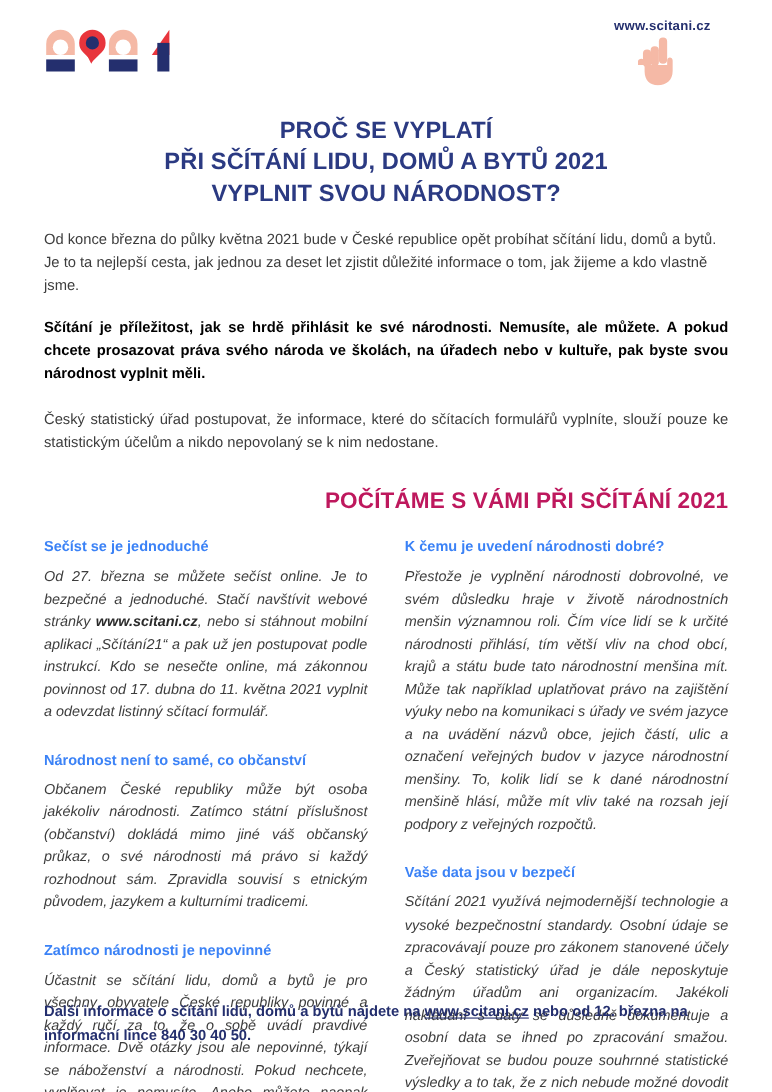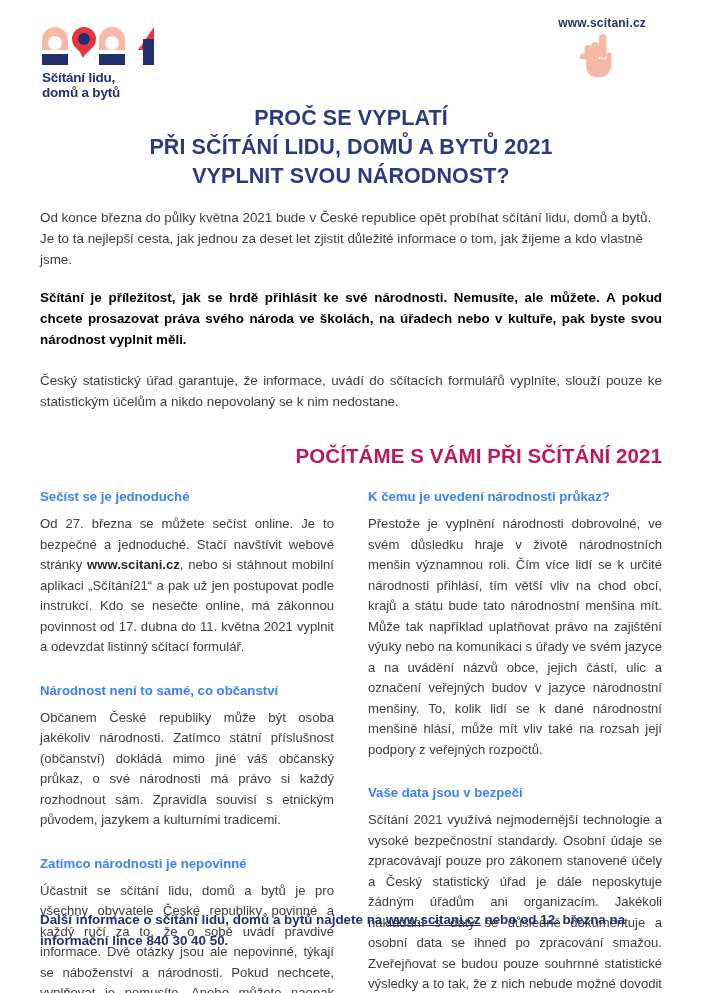--- a/index.html
+++ b/index.html
@@ -194,20 +194,21 @@
     line-height: 18px;
     margin-bottom: 8px;
   }
   .block { margin-bottom: 24px; }
   .block:last-child { margin-bottom: 0; }
   .col p {
     font-size: 13.1px;
     line-height: 20.5px;
     text-align: justify;
     color: #3d3d3d;
+    font-style: italic;
   }
   b.strong { font-weight: bold; color: #2b2b2b; }
 
   
   .footer {
     position: absolute;
     left: 40px;
     right: 30px;
     bottom: 42px;
     color: #242f6e;
@@ -239,24 +240,20 @@
         </div>
         <div class="digit d-2b">
           <div class="two-shape"></div>
           <div class="two-bar"></div>
         </div>
         <div class="digit d-1">
           <div class="one-tri"></div>
           <div class="one-stem"></div>
         </div>
       </div>
-      <div class="logo-text">
-        <div>Sčítání lidu,</div>
-        <div>domů a bytů</div>
-      </div>
     </div>
 
     <div class="site-url">www.scitani.cz</div>
 
     <div class="hand-icon">
       <svg viewBox="0 0 40 46" width="40" height="46" aria-hidden="true">
         <g fill="#f5b9a6">
           <rect x="21" y="2" width="7.5" height="24" rx="3.7"></rect>
           <rect x="13.5" y="10" width="7.5" height="18" rx="3.7"></rect>
           <rect x="6.5" y="13" width="7.5" height="16" rx="3.7"></rect>
@@ -269,21 +266,21 @@
   <div class="headline">
     <div>PROČ SE VYPLATÍ</div>
     <div>PŘI SČÍTÁNÍ LIDU, DOMŮ A BYTŮ 2021</div>
     <div>VYPLNIT SVOU NÁRODNOST?</div>
   </div>
 
   <p class="intro">Od konce března do půlky května 2021 bude v České republice opět probíhat sčítání lidu, domů a bytů. Je to ta nejlepší cesta, jak jednou za deset let zjistit důležité informace o tom, jak žijeme a kdo vlastně jsme.</p>
 
   <p class="redblock">Sčítání je příležitost, jak se hrdě přihlásit ke své národnosti. Nemusíte, ale můžete. A pokud chcete prosazovat práva svého národa ve školách, na úřadech nebo v kultuře, pak byste svou národnost vyplnit měli.</p>
 
-  <p class="guarantee">Český statistický úřad garantuje, že informace, uvádí do sčítacích formulářů vyplníte, slouží pouze ke statistickým účelům a nikdo nepovolaný se k nim nedostane.</p>
+  <p class="guarantee">Český statistický úřad postupovat, že informace, které do sčítacích formulářů vyplníte, slouží pouze ke statistickým účelům a nikdo nepovolaný se k nim nedostane.</p>
 
   <div class="section-title">POČÍTÁME S VÁMI PŘI SČÍTÁNÍ 2021</div>
 
   <div class="columns">
 
     <div class="col">
 
       <div class="block">
         <div class="sub-title">Sečíst se je jednoduché</div>
         <p><span>Od 27. března se můžete sečíst online. Je to bezpečné a jednoduché. Stačí navštívit webové stránky </span><b class="strong">www.scitani.cz</b><span>, nebo si stáhnout mobilní aplikaci „Sčítání21“ a pak už jen postupovat podle instrukcí. Kdo se nesečte online, má zákonnou povinnost od 17. dubna do 11. května 2021 vyplnit a odevzdat listinný sčítací formulář.</span></p>
@@ -297,21 +294,21 @@
       <div class="block">
         <div class="sub-title">Zatímco národnosti je nepovinné</div>
         <p>Účastnit se sčítání lidu, domů a bytů je pro všechny obyvatele České republiky povinné a každý ručí za to, že o sobě uvádí pravdivé informace. Dvě otázky jsou ale nepovinné, týkají se náboženství a národnosti. Pokud nechcete, vyplňovat je nemusíte. Anebo můžete naopak vyplnit i národnosti dvě, pokud například máte po rodičích smíšený původ.</p>
       </div>
 
     </div>
 
     <div class="col">
 
       <div class="block">
-        <div class="sub-title">K čemu je uvedení národnosti průkaz?</div>
+        <div class="sub-title">K čemu je uvedení národnosti dobré?</div>
         <p>Přestože je vyplnění národnosti dobrovolné, ve svém důsledku hraje v životě národnostních menšin významnou roli. Čím více lidí se k určité národnosti přihlásí, tím větší vliv na chod obcí, krajů a státu bude tato národnostní menšina mít. Může tak například uplatňovat právo na zajištění výuky nebo na komunikaci s úřady ve svém jazyce a na uvádění názvů obce, jejich částí, ulic a označení veřejných budov v jazyce národnostní menšiny. To, kolik lidí se k dané národnostní menšině hlásí, může mít vliv také na rozsah její podpory z veřejných rozpočtů.</p>
       </div>
 
       <div class="block">
         <div class="sub-title">Vaše data jsou v bezpečí</div>
         <p>Sčítání 2021 využívá nejmodernější technologie a vysoké bezpečnostní standardy. Osobní údaje se zpracovávají pouze pro zákonem stanovené účely a Český statistický úřad je dále neposkytuje žádným úřadům ani organizacím. Jakékoli nakládání s daty se důsledně dokumentuje a osobní data se ihned po zpracování smažou. Zveřejňovat se budou pouze souhrnné statistické výsledky a to tak, že z nich nebude možné dovodit vztah ke konkrétním osobám.</p>
       </div>
 
     </div>
   </div>

